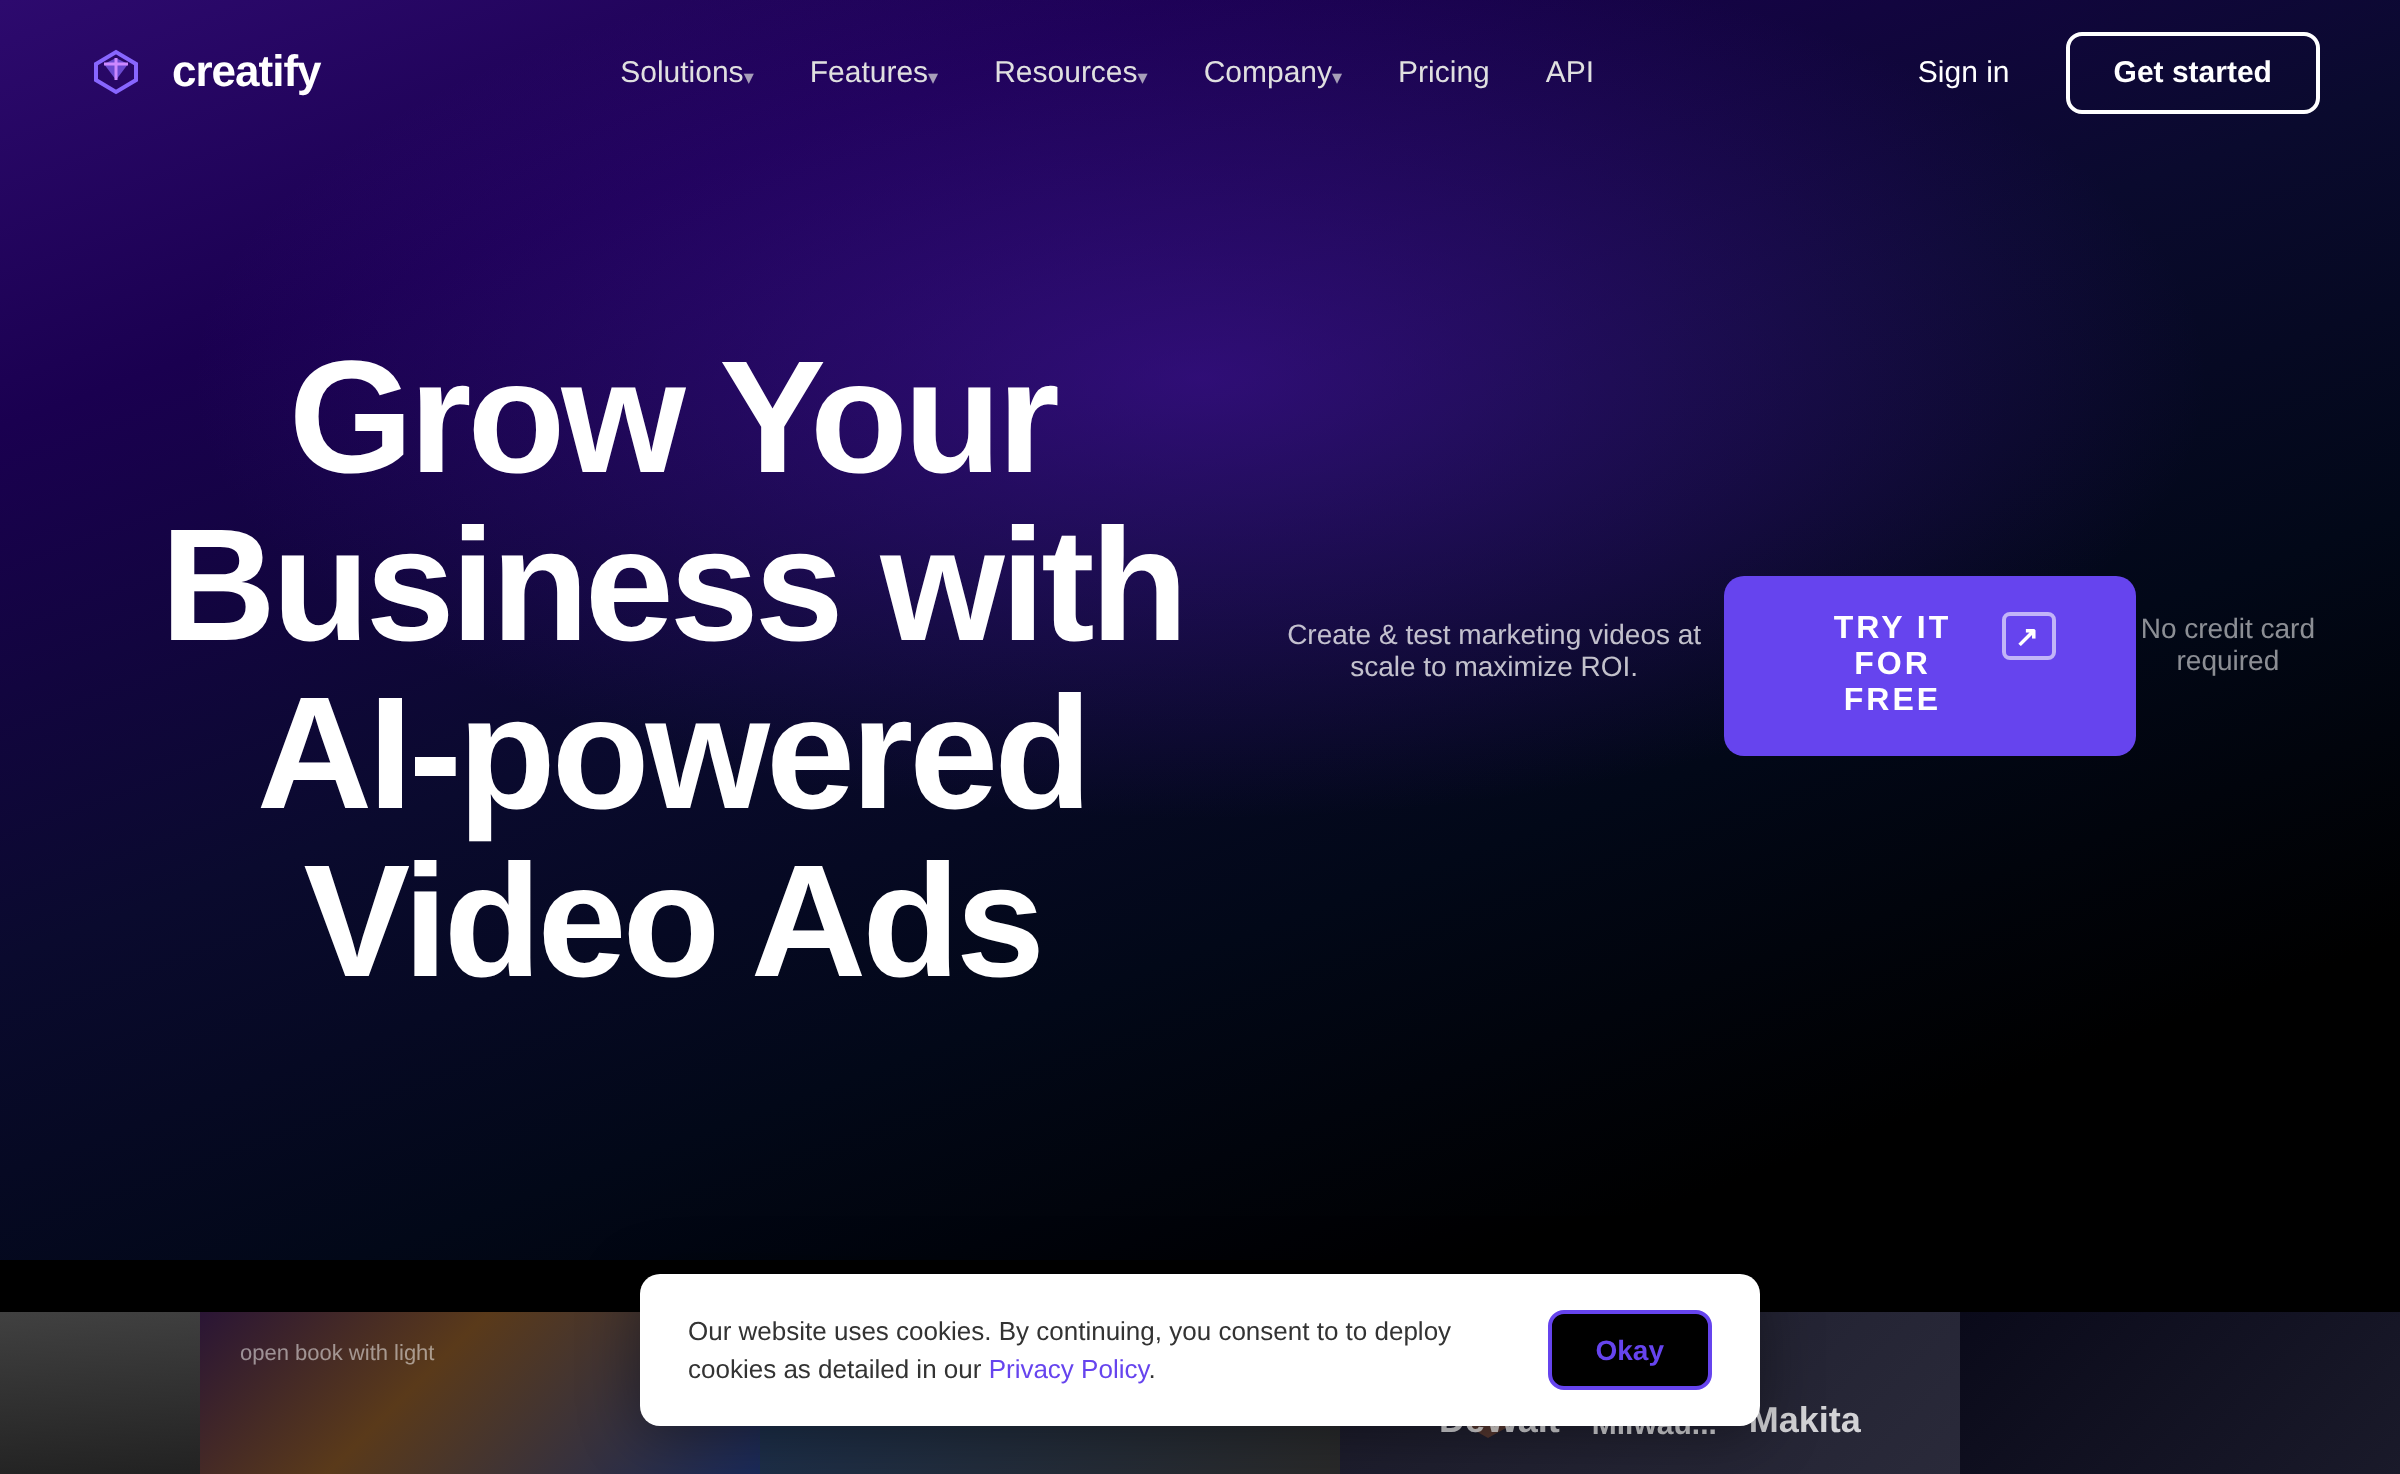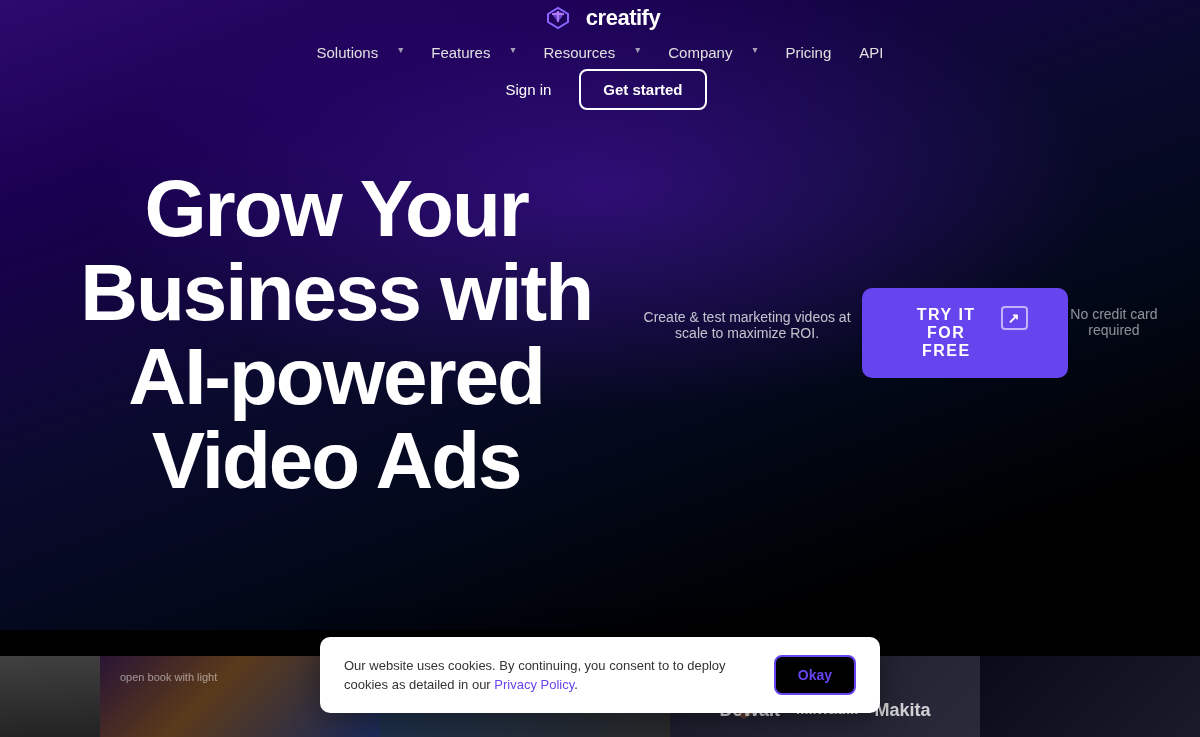--- a/index.html
+++ b/index.html
@@ -9,21 +9,20 @@
     .navbar {
       position: absolute;
       top: 0; left: 0; right: 0;
       display: flex;
       align-items: center;
       justify-content: space-between;
       padding: 0 40px;
       height: 72px;
       z-index: 100;
       background: transparent;
-      flex-direction: column;
     }
     .logo-area {
       display: flex;
       align-items: center;
       gap: 10px;
     }
     .logo-icon {
       width: 36px;
       height: 36px;
     }
@@ -33,22 +32,22 @@
       color: #fff;
       letter-spacing: -0.5px;
     }
     .nav-links {
       display: flex;
       align-items: center;
       gap: 4px;
     }
     .nav-item {
       display: flex;
-      align-items: flex-start;
-      gap: 20px;
+      align-items: flex-end;
+      gap: 0;
       color: #e0e0e0;
       font-size: 15px;
       padding: 8px 12px;
       cursor: pointer;
       border-radius: 6px;
       white-space: nowrap;
       transition: color 0.2s;
     }
     .nav-item .chevron {
       font-size: 10px;
@@ -184,21 +183,21 @@
       background: linear-gradient(135deg, #1a1a2a 0%, #2a2a3a 100%);
       flex: 1;
     }
     .thumb-brand-text {
       position: absolute;
       bottom: 16px;
       left: 50%;
       transform: translateX(-50%);
       display: flex;
       gap: 16px;
-      align-items: flex-start;
+      align-items: flex-end;
       white-space: nowrap;
     }
     .brand-name {
       font-size: 18px;
       font-weight: 700;
       color: rgba(255,255,255,0.8);
     }
     .hex-shapes {
       position: absolute;
       top: 10px;

